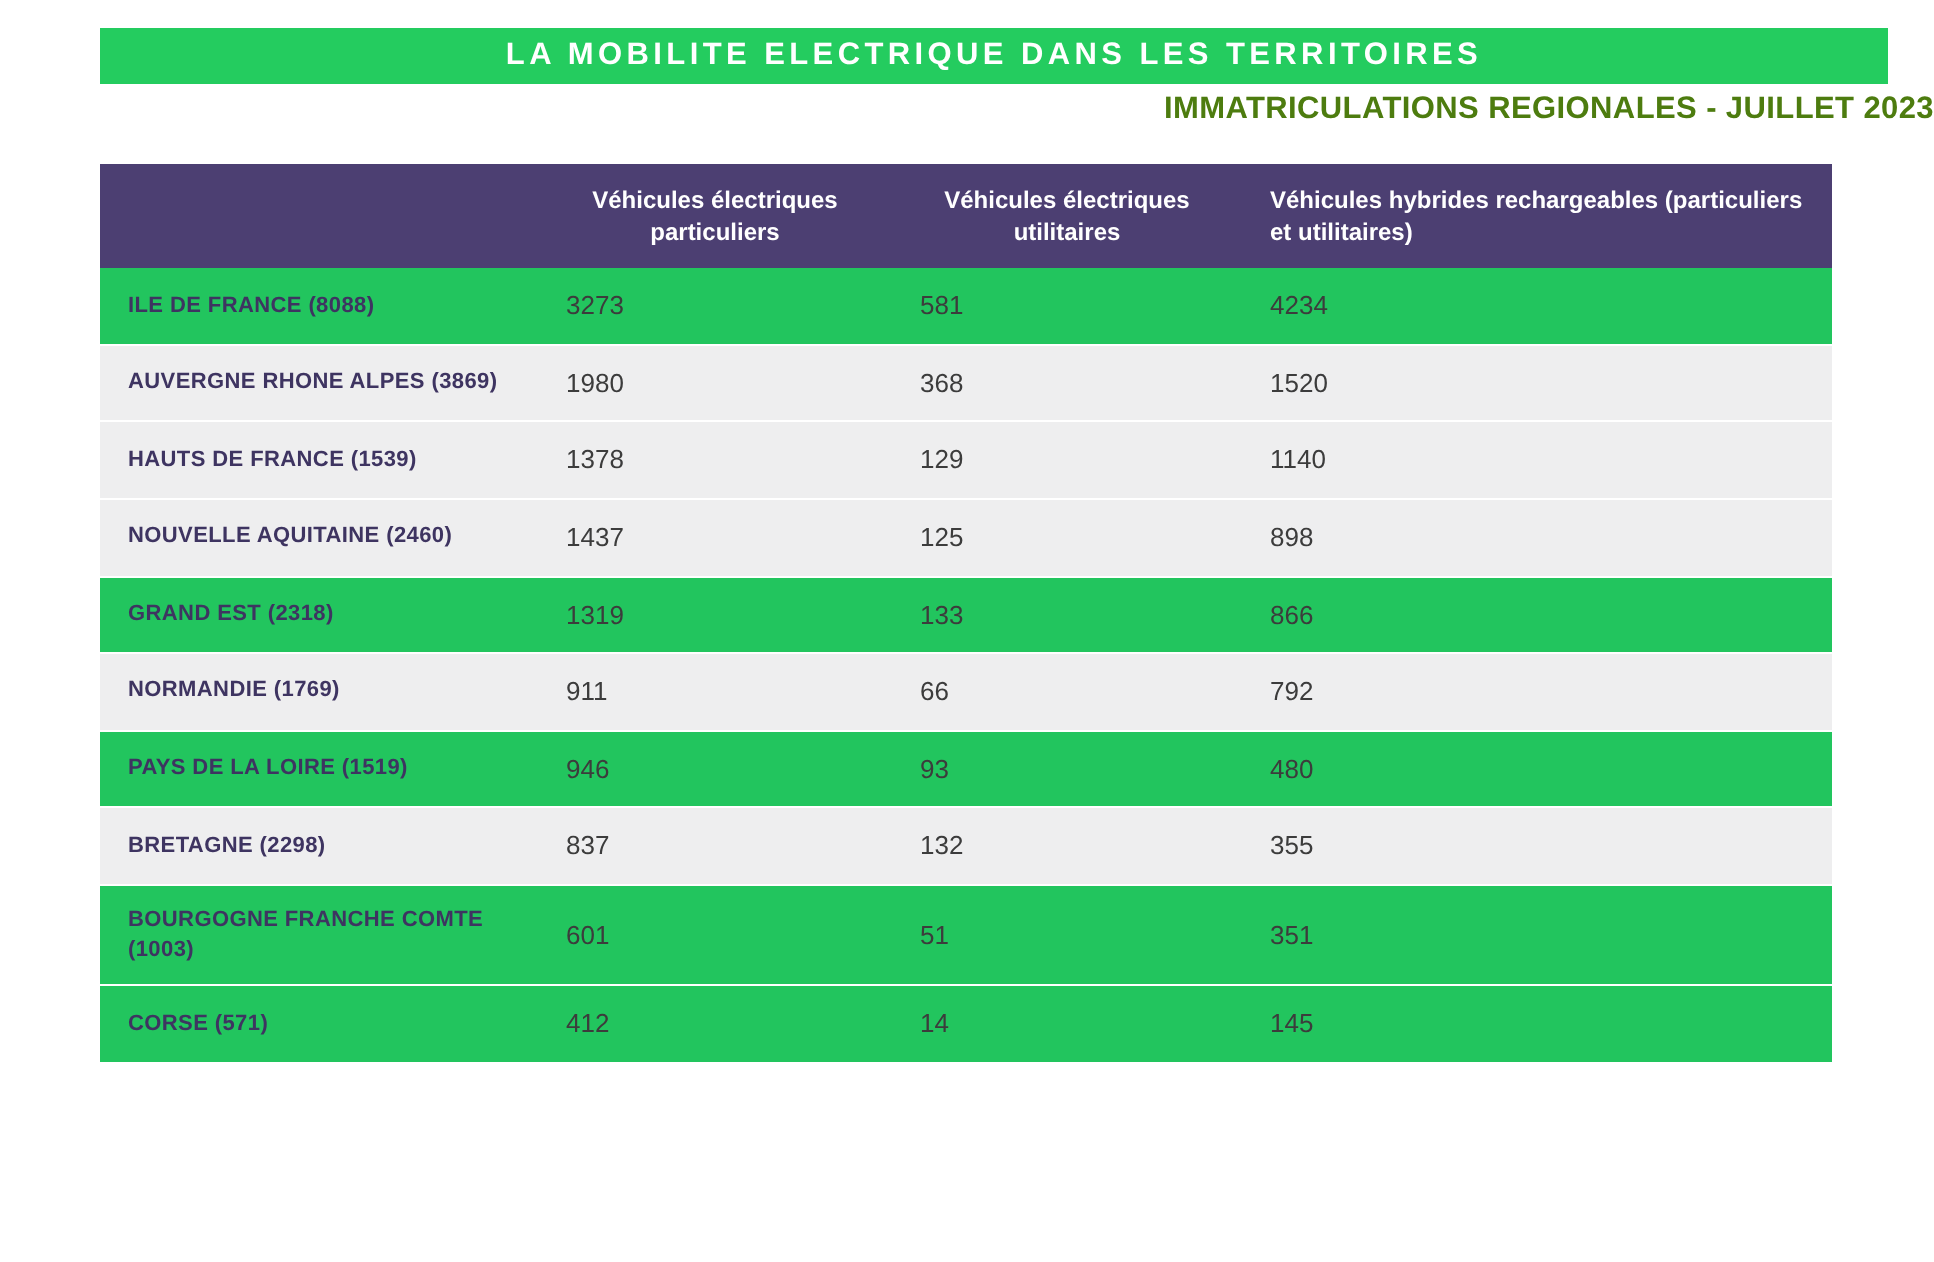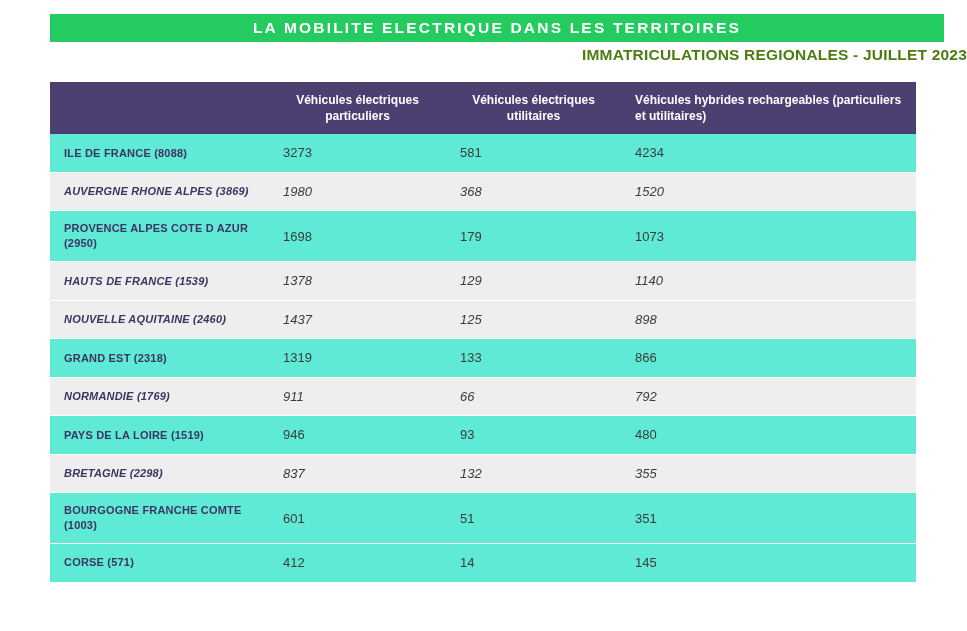--- a/index.html
+++ b/index.html
@@ -100,22 +100,22 @@
     font-weight: bold;
     color: #3e3461;
     font-size: 11px;
     letter-spacing: 0.2px;
   }
   tbody td.num {
     color: #3c3c3c;
     font-size: 13px;
   }
 
-  tbody tr.odd td { background: #5eead4; margin-left: 16px; }
-  tbody tr.even td { background: #eeeeef; font-style: italic; }
+  tbody tr.odd td { background: #22c55e; margin-left: 16px; }
+  tbody tr.even td { background: #eeeeef; }
 </style>
 </head>
 <body>
 
 <div class="page">
 
   <div class="banner">
     <div class="banner-title">LA MOBILITE ELECTRIQUE DANS LES TERRITOIRES</div>
   </div>
 
@@ -143,26 +143,20 @@
           <td class="num">3273</td>
           <td class="num">581</td>
           <td class="num">4234</td>
         </tr>
         <tr class="even">
           <td class="region">AUVERGNE RHONE ALPES (3869)</td>
           <td class="num">1980</td>
           <td class="num">368</td>
           <td class="num">1520</td>
         </tr>
-        <tr class="odd">
-          <td class="region">PROVENCE ALPES COTE D AZUR (2950)</td>
-          <td class="num">1698</td>
-          <td class="num">179</td>
-          <td class="num">1073</td>
-        </tr>
         <tr class="even">
           <td class="region">HAUTS DE FRANCE (1539)</td>
           <td class="num">1378</td>
           <td class="num">129</td>
           <td class="num">1140</td>
         </tr>
         <tr class="even">
           <td class="region">NOUVELLE AQUITAINE (2460)</td>
           <td class="num">1437</td>
           <td class="num">125</td>

